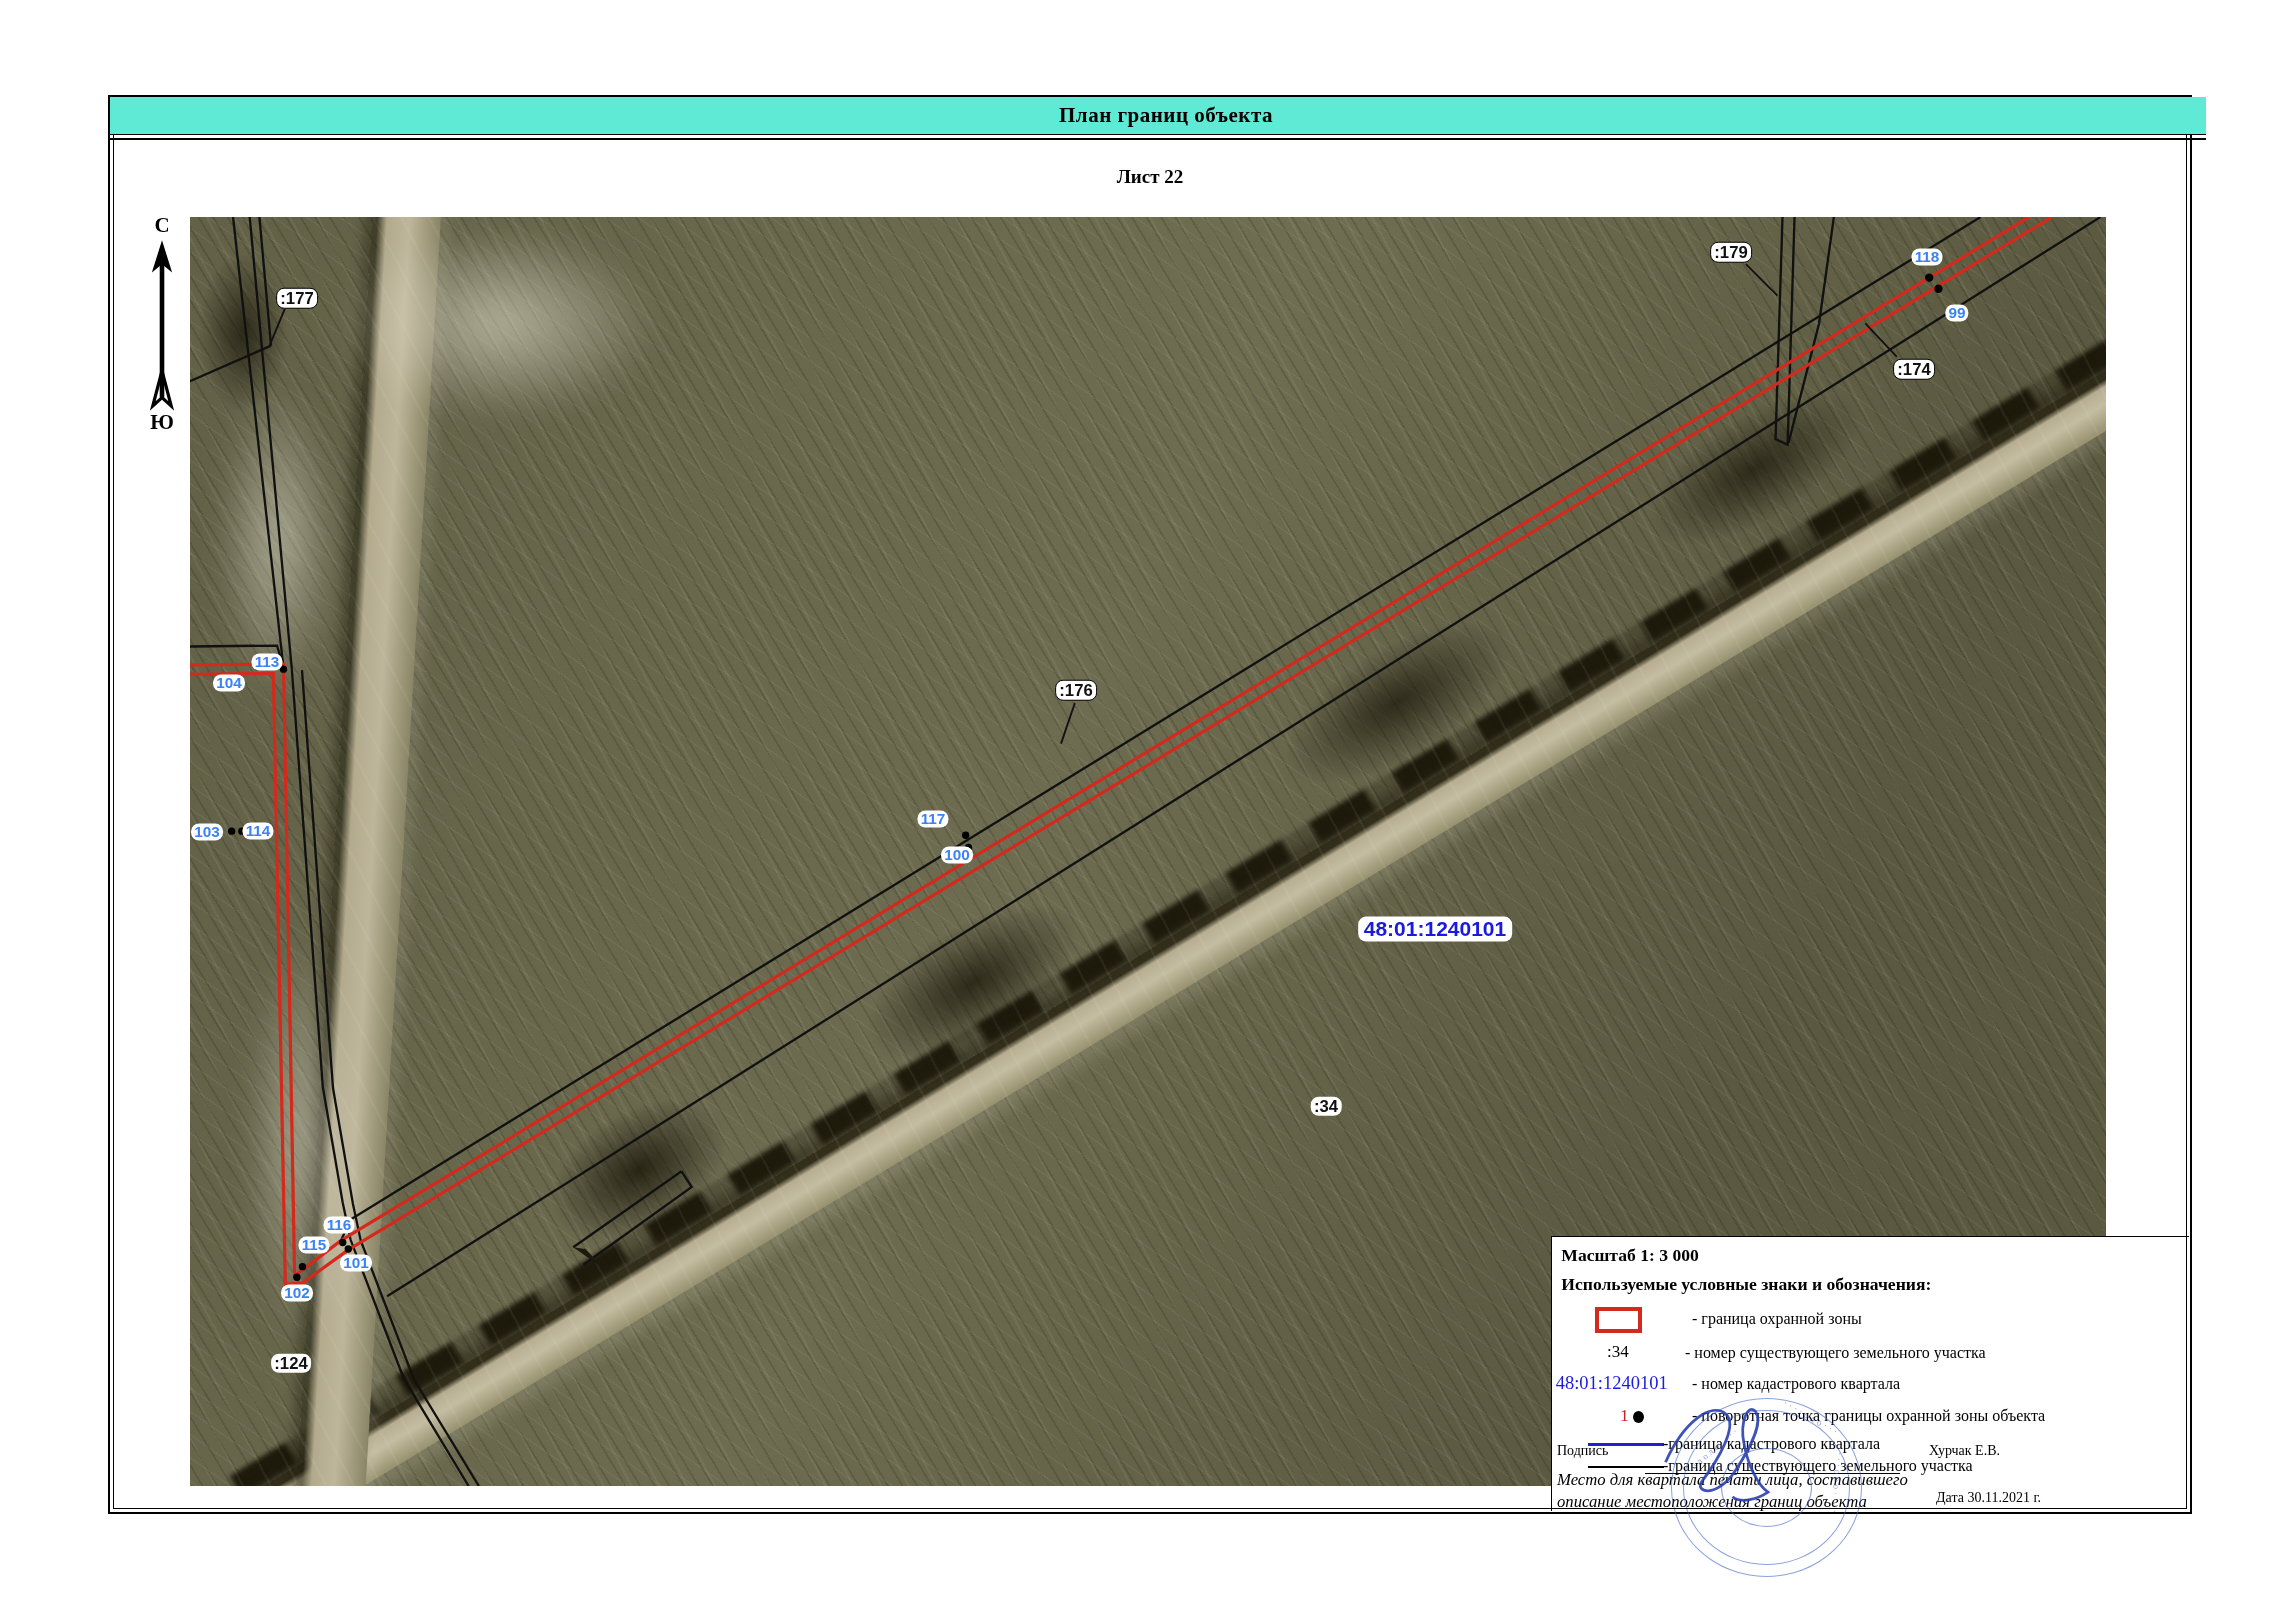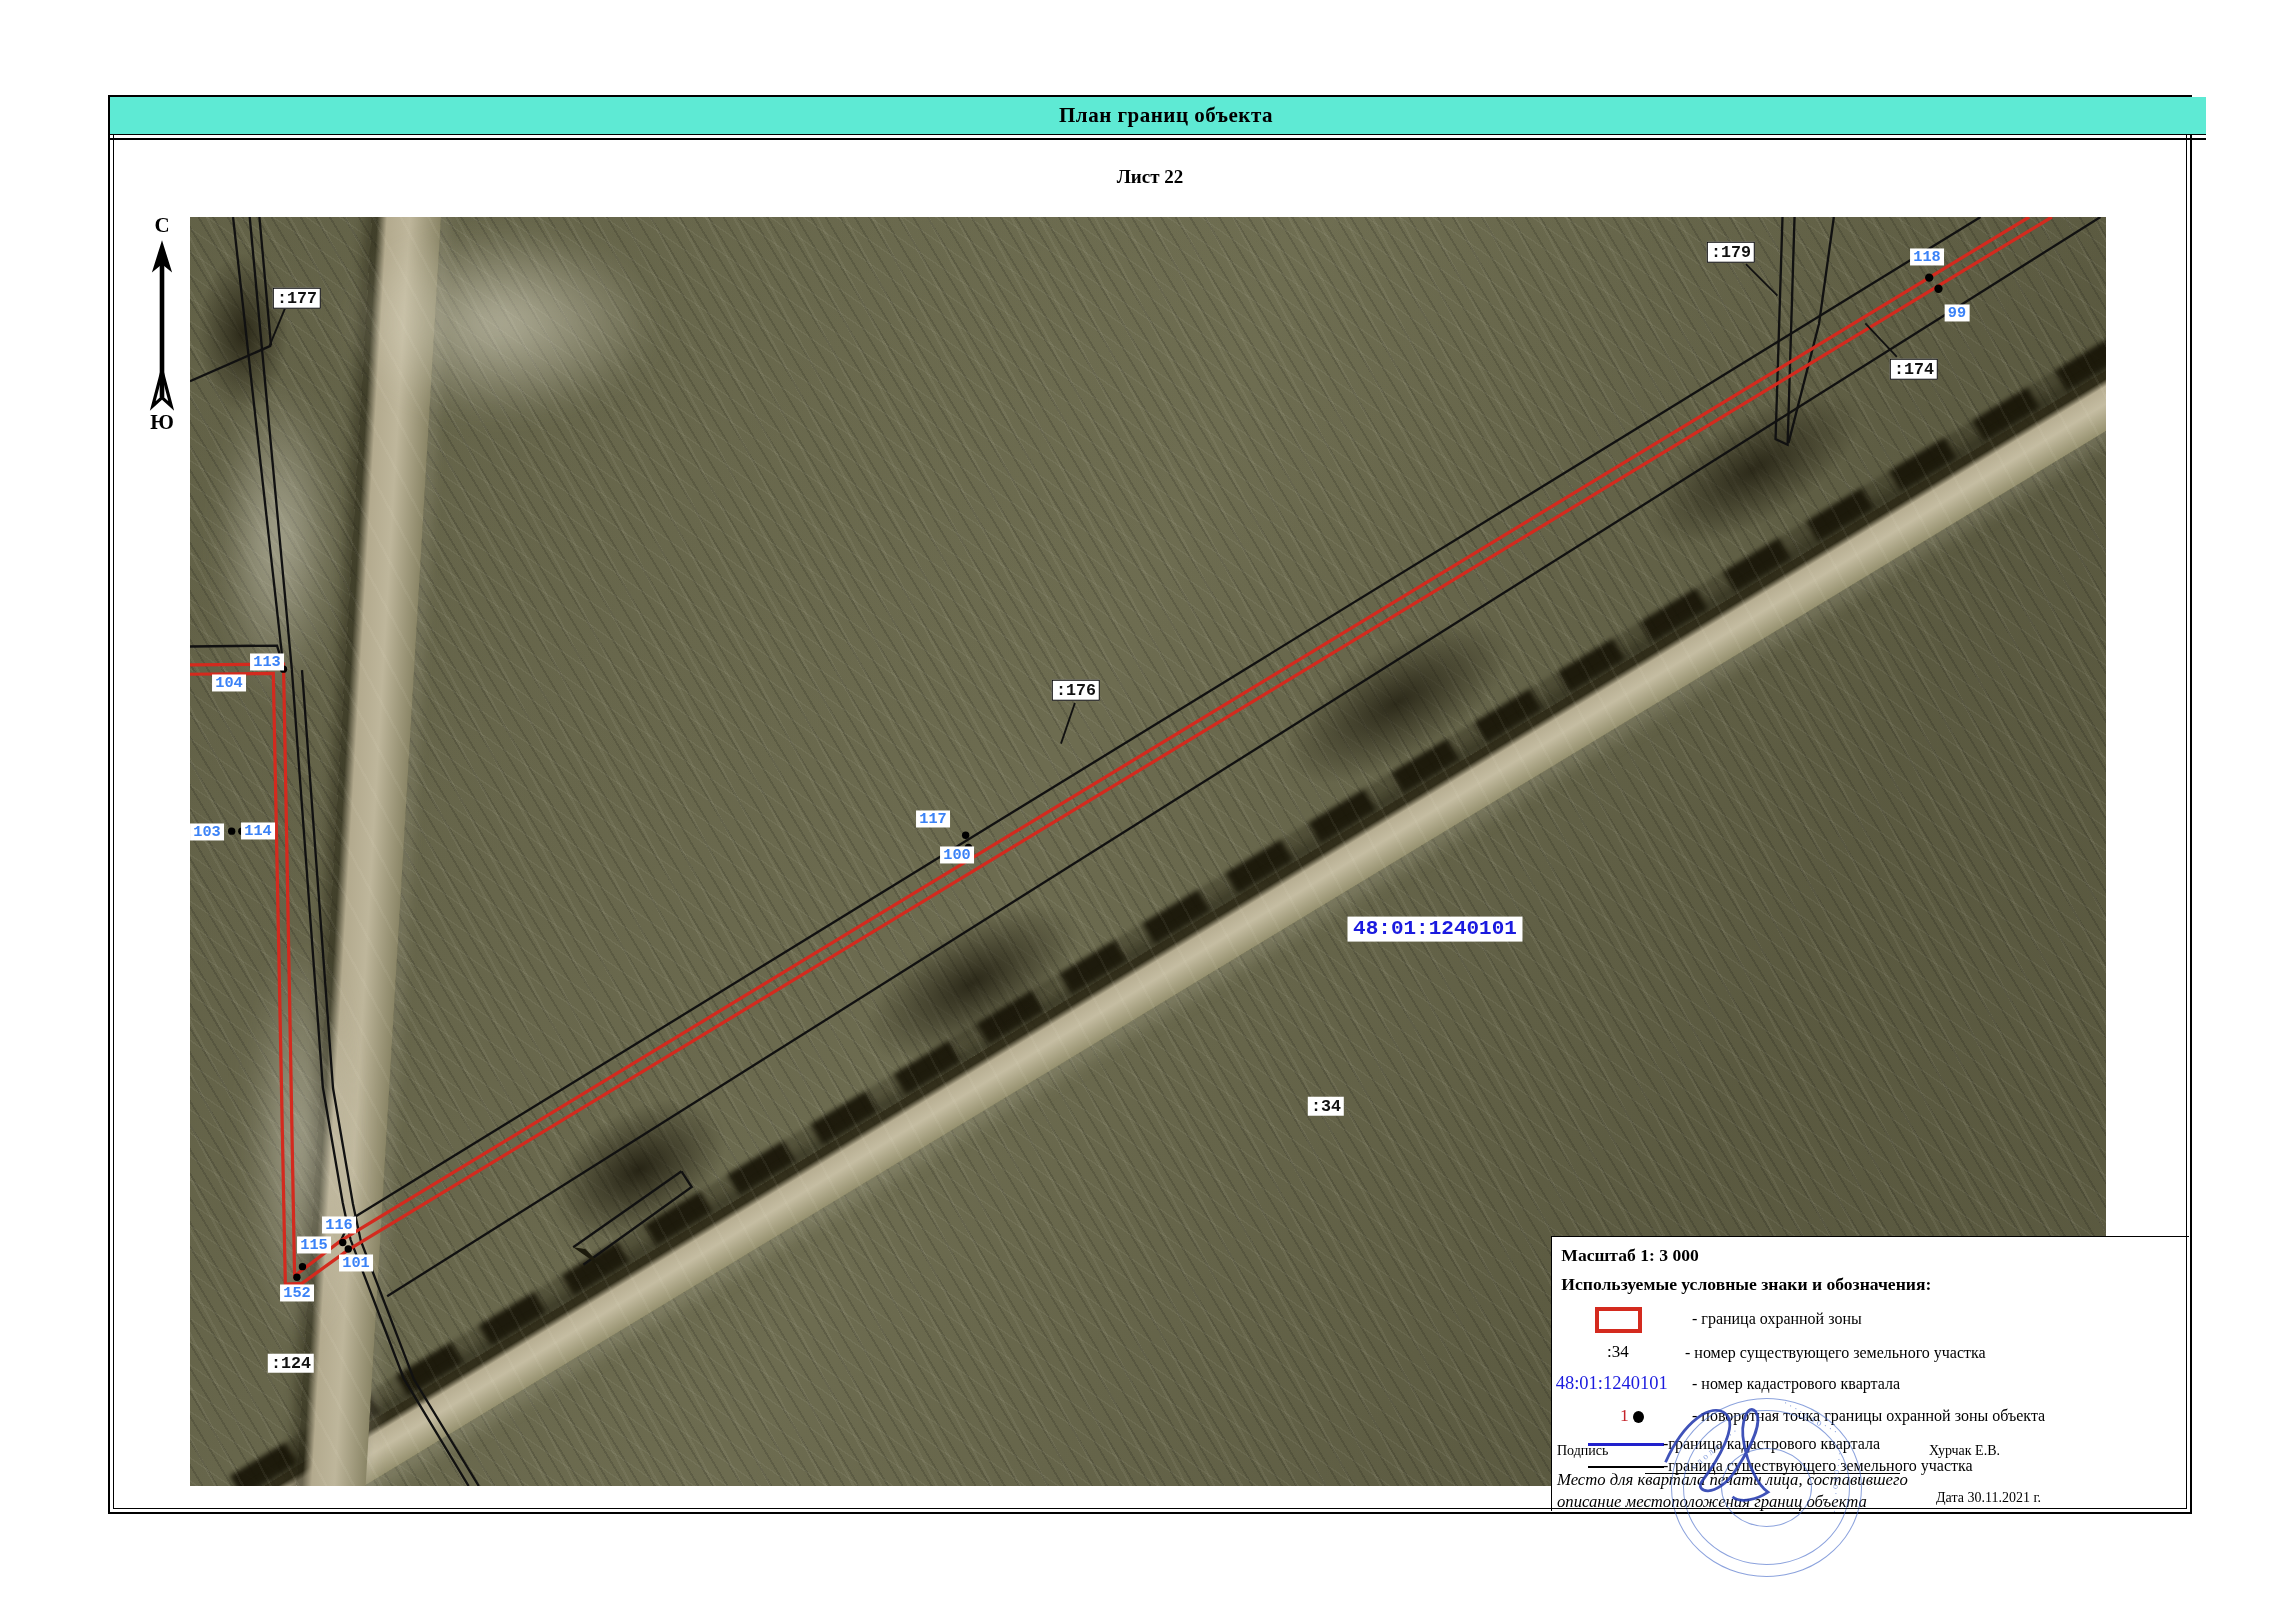--- a/index.html
+++ b/index.html
@@ -36,22 +36,22 @@
     background:repeating-linear-gradient(90deg, rgba(22,19,6,.9) 0 65px, rgba(22,19,6,.25) 65px 97px);}
   .band-left{position:absolute;left:183px;top:-18.5px;width:69px;height:1342px;
     transform:rotate(3.4deg);transform-origin:top center;
     background:linear-gradient(to right, rgba(30,28,12,.5) 0 8%, #b3aa8e 22%, #beb69b 55%, #8a8566 100%);
     box-shadow:-6.5px 0 12px rgba(28,26,10,.45), 6.5px 0 14px rgba(220,216,195,.2);}
   .blob{position:absolute;border-radius:50%;}
   .pale{position:absolute;border-radius:50%;filter:blur(14px);}
   .ovl{position:absolute;left:0;top:0;width:100%;height:100%;z-index:5;}
   
   .map-label{position:absolute;transform:translate(-50%,-50%);white-space:nowrap;z-index:8;
-             font-family:Liberation Mono, monospace;line-height:1.05;
-             background:#fff;padding:0.5px 3.2px;}
+             font-family:Liberation Sans, sans-serif;line-height:1.05;
+             background:#fff;padding:0.5px 3.2px;border-radius:8px;}
   .map-label.point{color:#3b82f6;font-size:15.3px;font-weight:bold;}
   .map-label.parcel{color:#111;font-size:16.7px;font-weight:bold;border:1.4px solid #000;}
   .map-label.plain{color:#111;font-size:16.7px;font-weight:bold;}
   .map-label.quarter{color:#1a1adf;font-size:21px;font-weight:bold;padding:1.4px 5.6px;}
   
   .legendbox{position:absolute;left:1551px;top:1236px;width:637px;height:274px;background:#fff;
              border-left:1.9px solid #000;border-top:1.9px solid #000;z-index:20;}
   .lg-scale{position:absolute;left:9.3px;top:8.3px;font-size:17.6px;font-weight:bold;}
   .lg-head{position:absolute;left:9.3px;top:37px;font-size:17.6px;font-weight:bold;}
   .lg-sym-rect{position:absolute;left:43px;top:70px;width:39px;height:17.6px;border:4.2px solid #d42a1e;}
@@ -174,21 +174,21 @@
         <div class="map-label point" style="left: 1767px; top: 96px;">99</div>
         <div class="map-label point" style="left: 743px; top: 602px;">117</div>
         <div class="map-label point" style="left: 767px; top: 638px;">100</div>
         <div class="map-label point" style="left: 77px; top: 445px;">113</div>
         <div class="map-label point" style="left: 39px; top: 466px;">104</div>
         <div class="map-label point" style="left: 17px; top: 615px;">103</div>
         <div class="map-label point" style="left: 68px; top: 614px;">114</div>
         <div class="map-label point" style="left: 149px; top: 1008px;">116</div>
         <div class="map-label point" style="left: 124px; top: 1028px;">115</div>
         <div class="map-label point" style="left: 166px; top: 1046px;">101</div>
-        <div class="map-label point" style="left: 107px; top: 1076px;">152</div>
+        <div class="map-label point" style="left: 107px; top: 1076px;">102</div>
       </div>
   </div>
 
   <div class="legendbox">
     <div class="lg-scale">Масштаб 1: 3 000</div>
     <div class="lg-head">Используемые условные знаки и обозначения:</div>
 
     <div class="lg-sym-rect"></div>
     <div class="lg-row-label" style="left:140px;top:73px;">- граница  охранной зоны</div>
 

